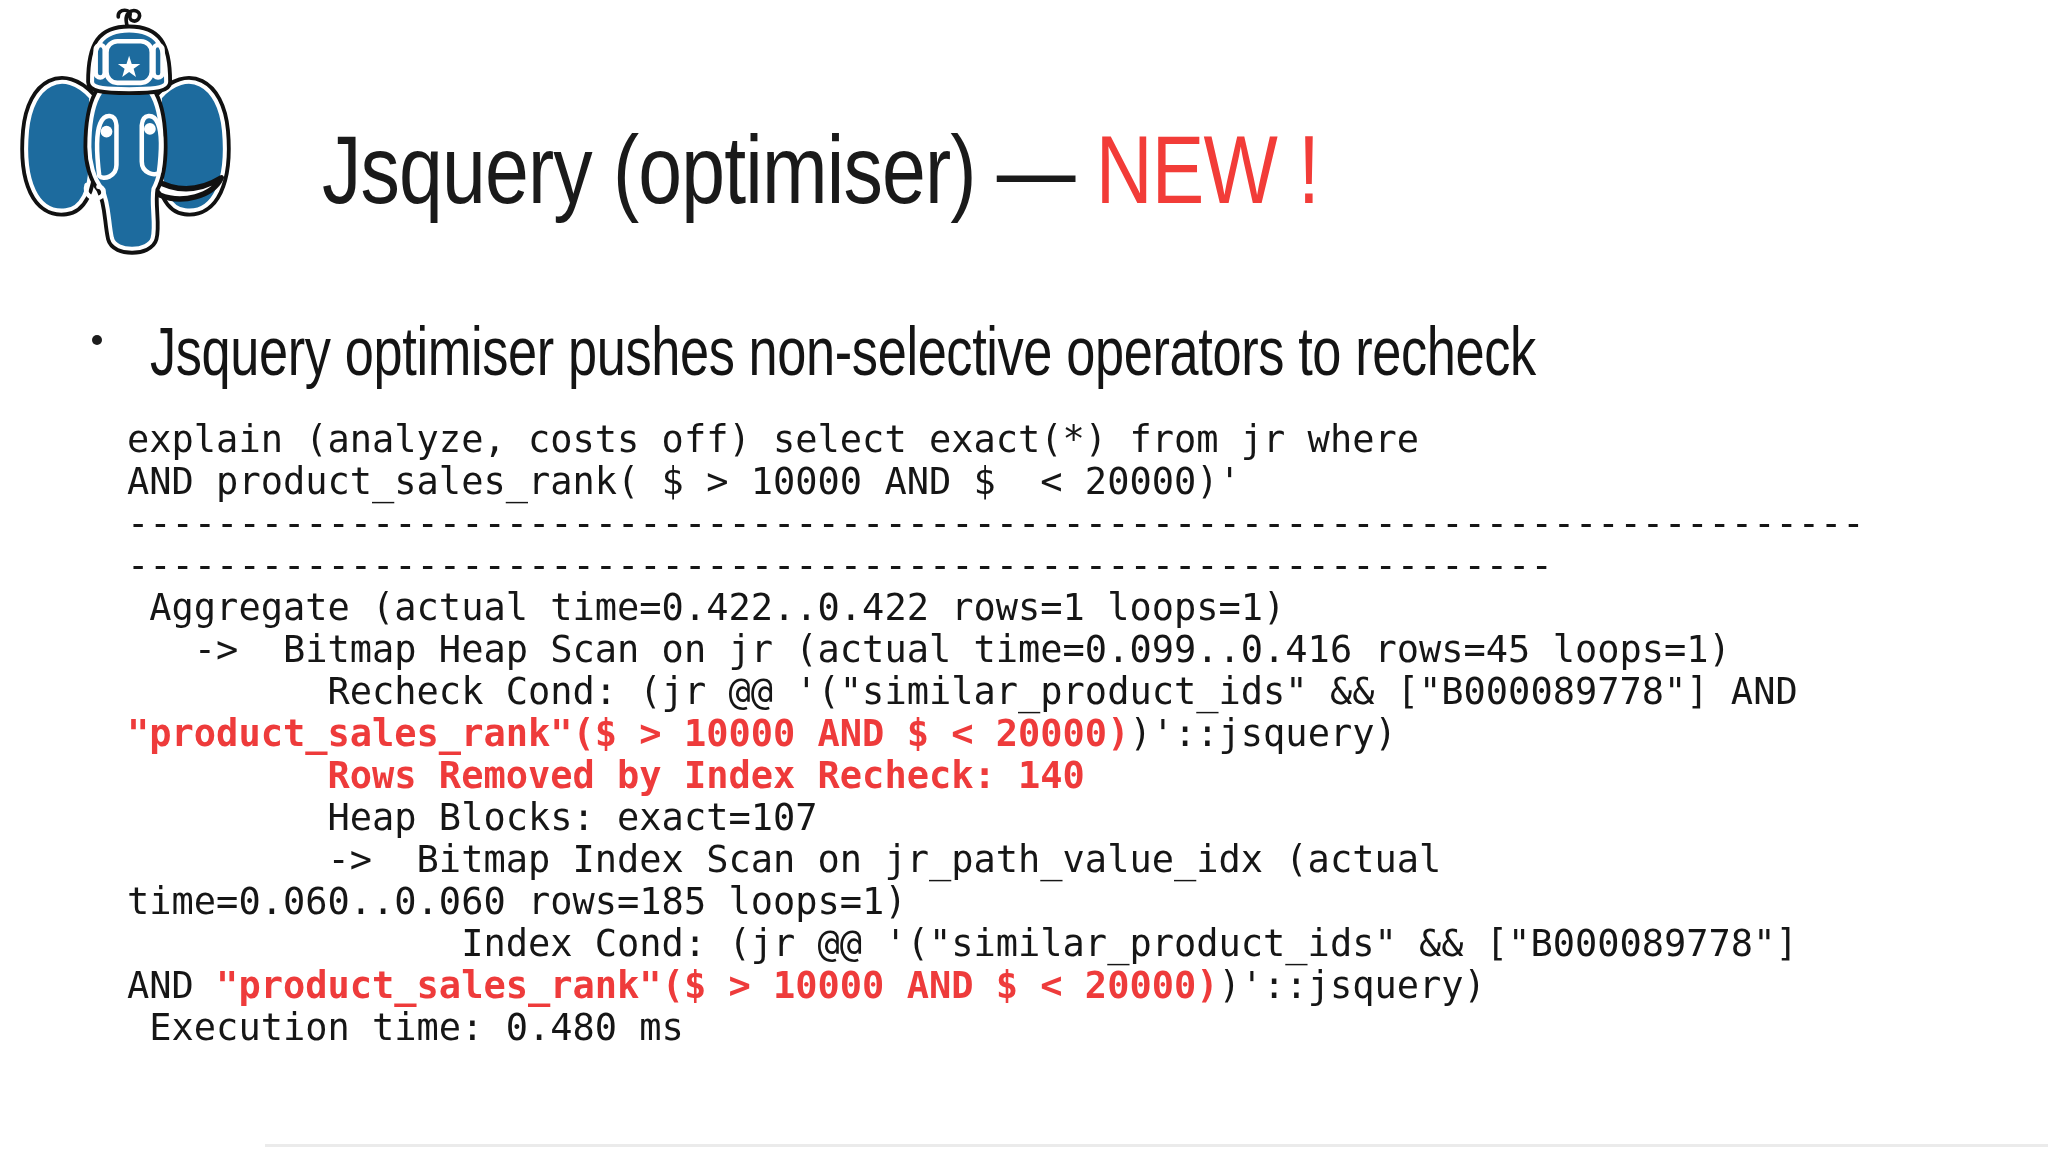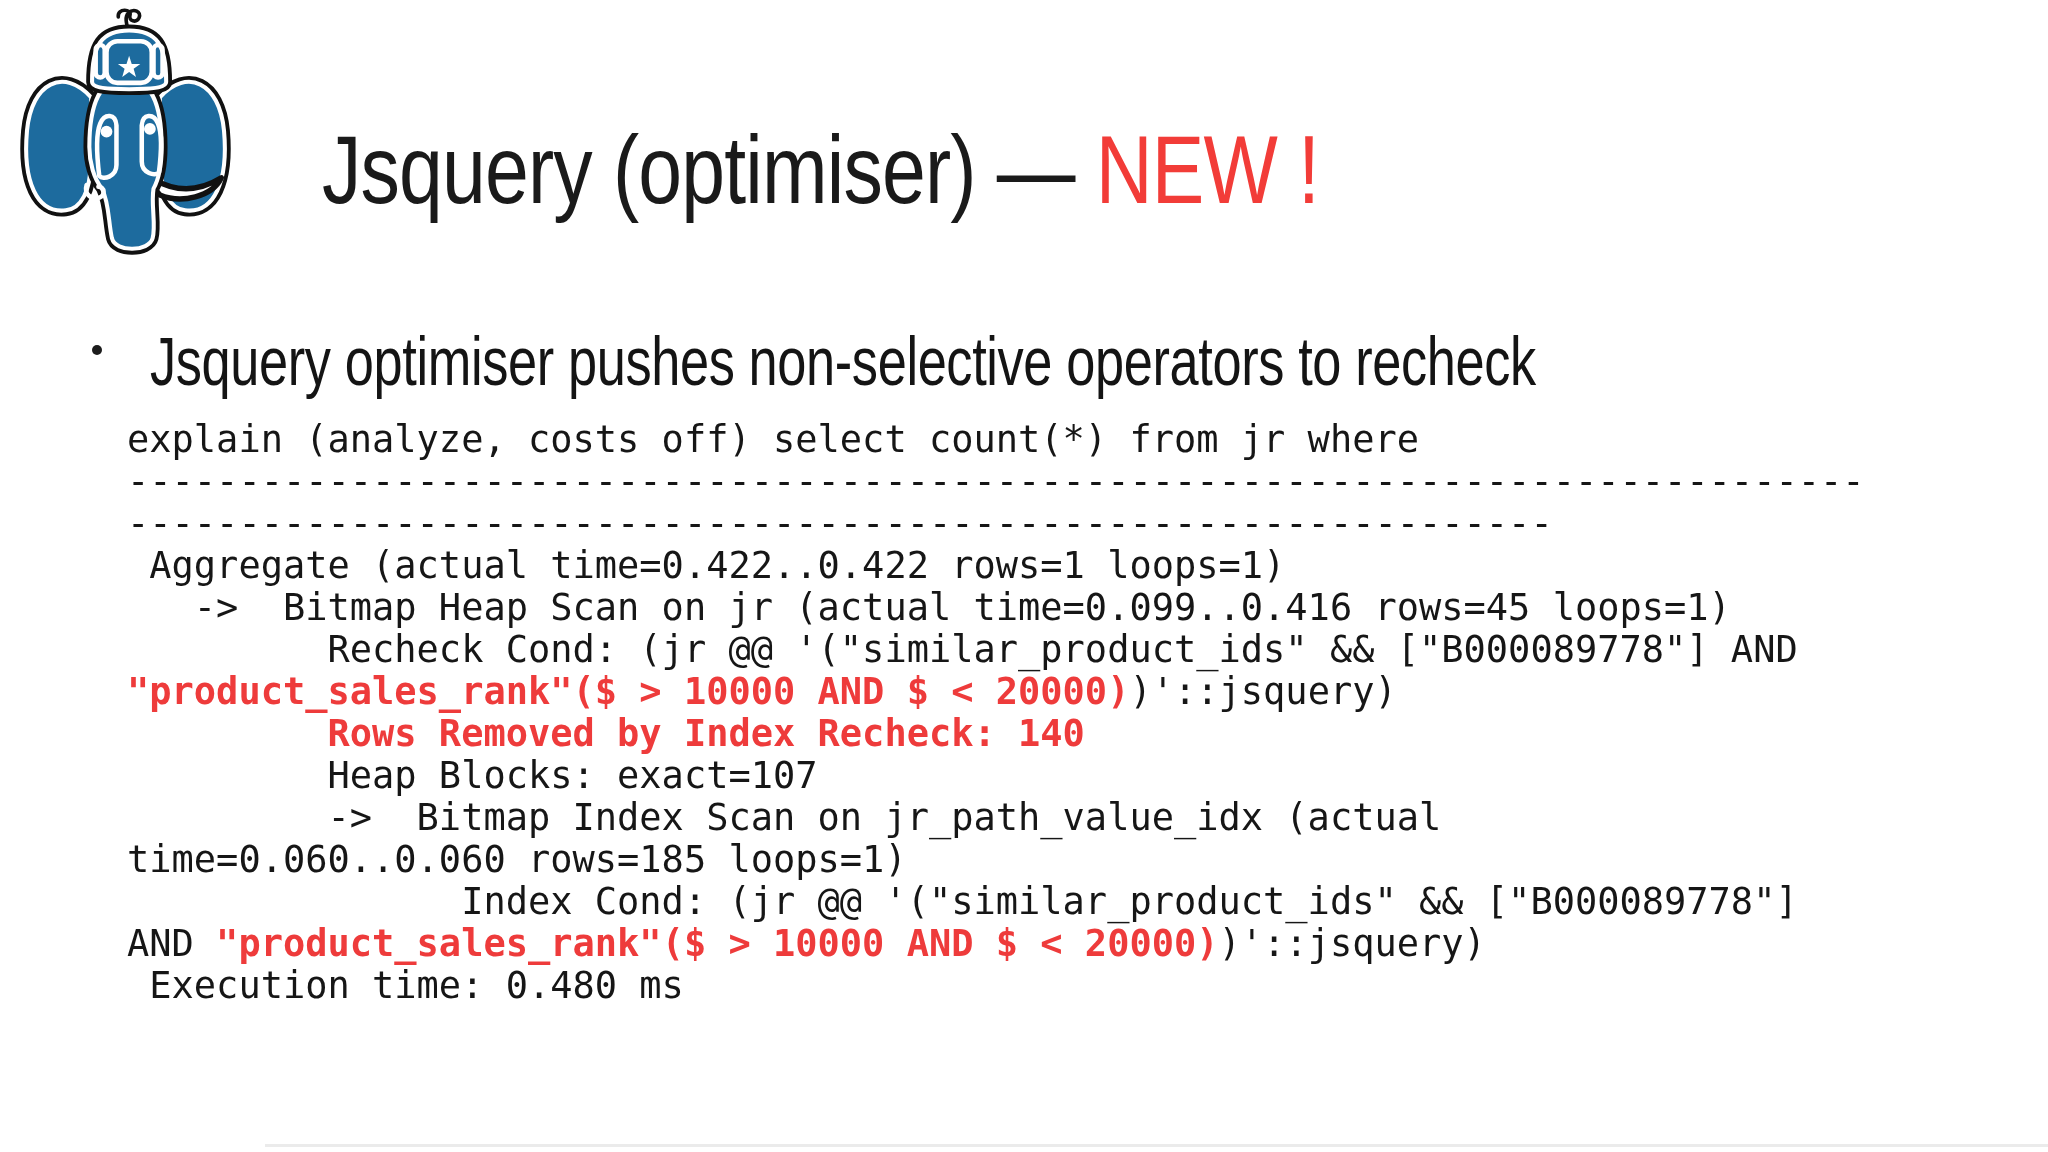--- a/index.html
+++ b/index.html
@@ -21,21 +21,21 @@
   .logo{position:absolute;left:8px;top:2px;width:235px;height:272px;}
   .logo svg{width:100%;height:100%;}
   .title{
     position:absolute;left:322px;top:122px;
     font-size:96px;line-height:96px;font-weight:400;
     white-space:nowrap;color:#1a1a1a;
     transform:scaleX(0.82);transform-origin:0 50%;
     letter-spacing:-1px;
   }
   .title .hl{color:var(--red_title);}
-  .bullet-row{position:absolute;left:92px;top:324px;display:flex;align-items:flex-start;}
+  .bullet-row{position:absolute;left:92px;top:314px;display:flex;align-items:flex-start;}
   .dot{width:10px;height:10px;border-radius:50%;background:#1c1c1c;margin-top:21px;flex:0 0 auto;}
   .bullet-text{
     margin-left:48px;font-size:68px;line-height:74px;color:#141414;
     white-space:nowrap;transform:scaleX(0.77);transform-origin:0 0;
     letter-spacing:-0.5px;
   }
   .code{
     position:absolute;left:127px;top:419px;
     font-family:"DejaVu Sans Mono", monospace;
     font-size:37px;color:var(--ink);
@@ -89,19 +89,19 @@
   </div>
 
   <div class="title"><span>Jsquery (optimiser) — </span><span class="hl">NEW !</span></div>
 
   <div class="bullet-row">
     <span class="dot"></span>
     <div class="bullet-text">Jsquery optimiser pushes non-selective operators to recheck</div>
   </div>
 
   <div class="code">
-    <pre class="q"><div class="code-line"><span>explain (analyze, costs off) select count(*) from jr where</span></div></pre>
+    <pre class="q"><div class="code-line"><span>explain (analyze, costs off) select exact(*) from jr where</span></div><div class="code-line"><span>AND product_sales_rank( $ &gt; 10000 AND $  &lt; 20000)'</span></div></pre>
     <pre class="sep"><div class="code-line"><span>------------------------------------------------------------------------------</span></div><div class="code-line"><span>----------------------------------------------------------------</span></div></pre>
     <pre class="plan"><div class="code-line"><span> Aggregate (actual time=0.422..0.422 rows=1 loops=1)</span></div><div class="code-line"><span>   -&gt;  Bitmap Heap Scan on jr (actual time=0.099..0.416 rows=45 loops=1)</span></div><div class="code-line"><span>         Recheck Cond: (jr @@ '("similar_product_ids" &amp;&amp; ["B000089778"] AND</span></div><div class="code-line"><span class="red-seg">"product_sales_rank"($ &gt; 10000 AND $ &lt; 20000)</span><span>)'::jsquery)</span></div><div class="code-line"><span>         </span><span class="red-seg">Rows Removed by Index Recheck: 140</span></div><div class="code-line"><span>         Heap Blocks: exact=107</span></div><div class="code-line"><span>         -&gt;  Bitmap Index Scan on jr_path_value_idx (actual</span></div><div class="code-line"><span>time=0.060..0.060 rows=185 loops=1)</span></div><div class="code-line"><span>               Index Cond: (jr @@ '("similar_product_ids" &amp;&amp; ["B000089778"]</span></div><div class="code-line"><span>AND </span><span class="red-seg">"product_sales_rank"($ &gt; 10000 AND $ &lt; 20000)</span><span>)'::jsquery)</span></div><div class="code-line"><span> Execution time: 0.480 ms</span></div></pre>
   </div>
 
   <div class="bottom-line"></div>
 </div>
 
 </body></html>

